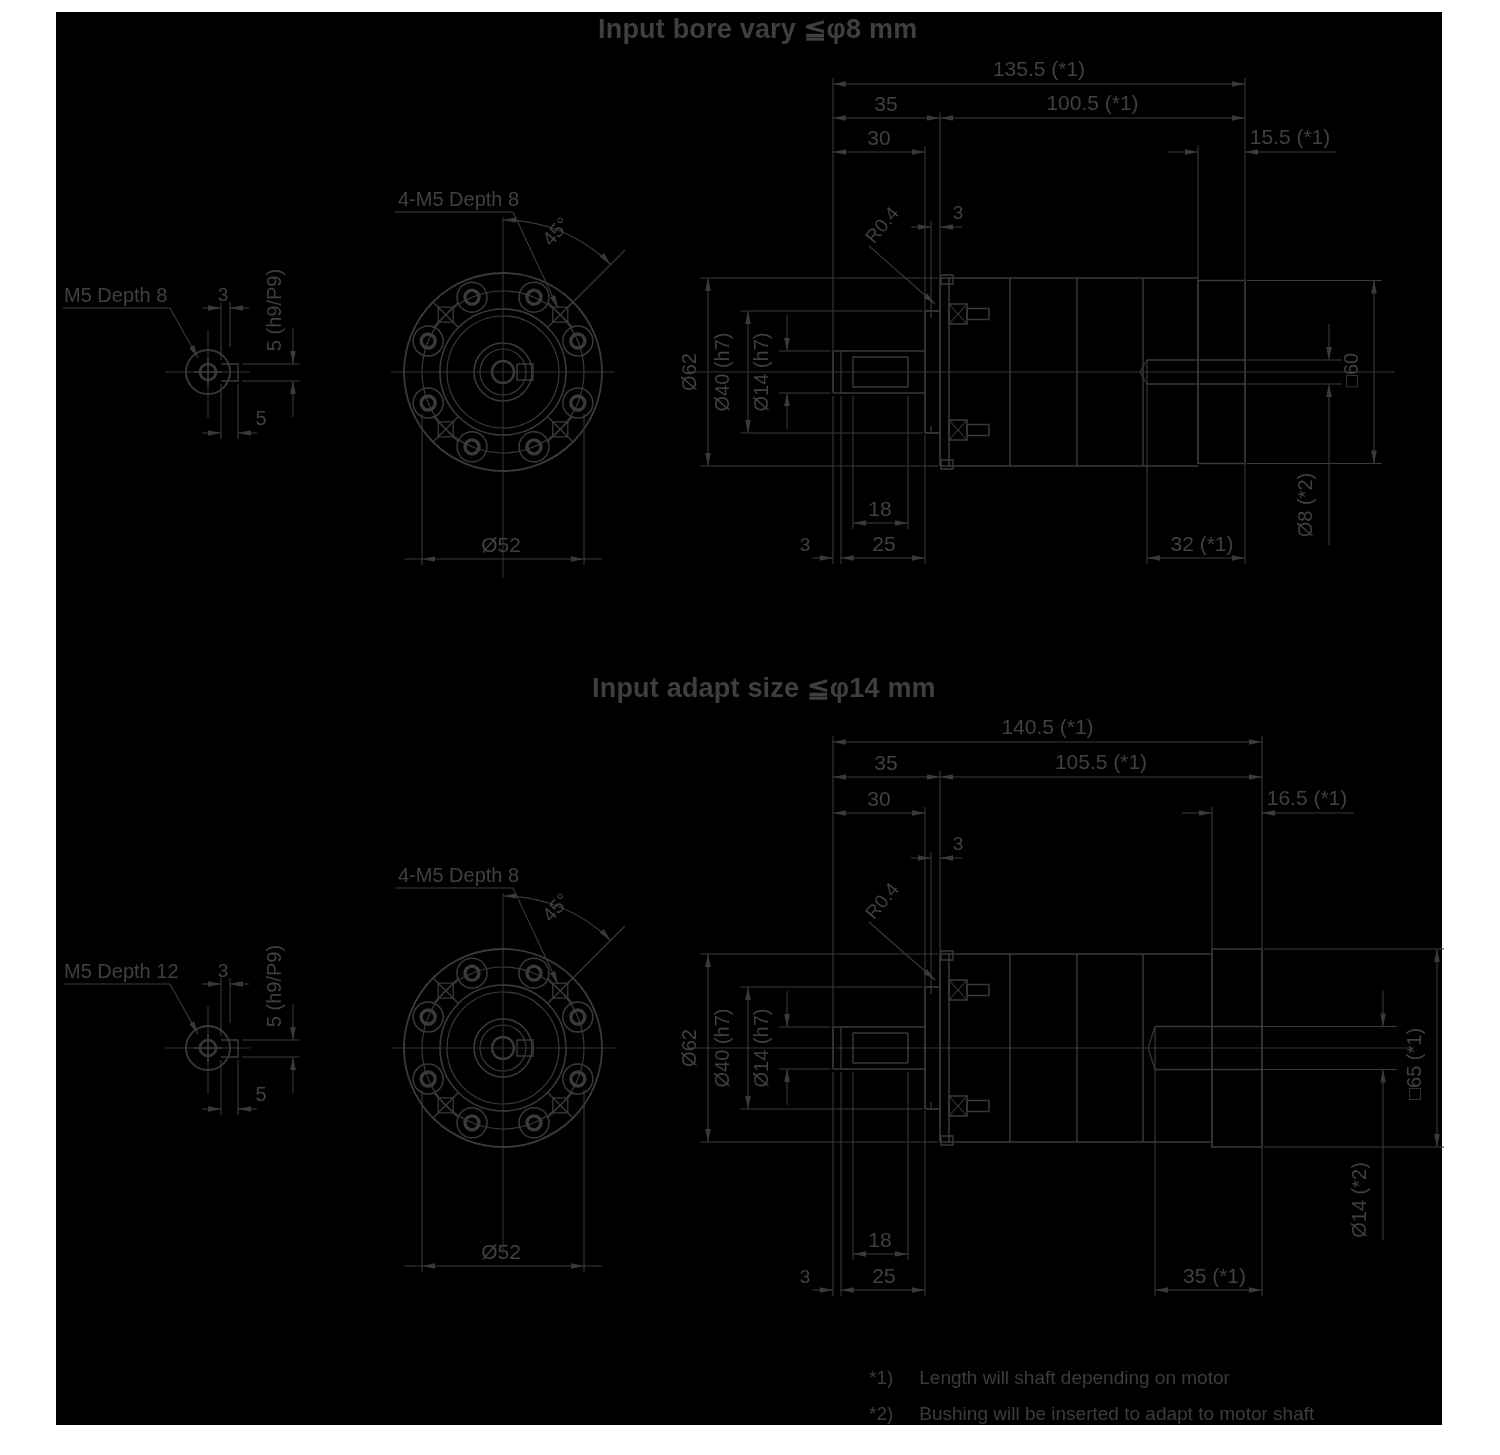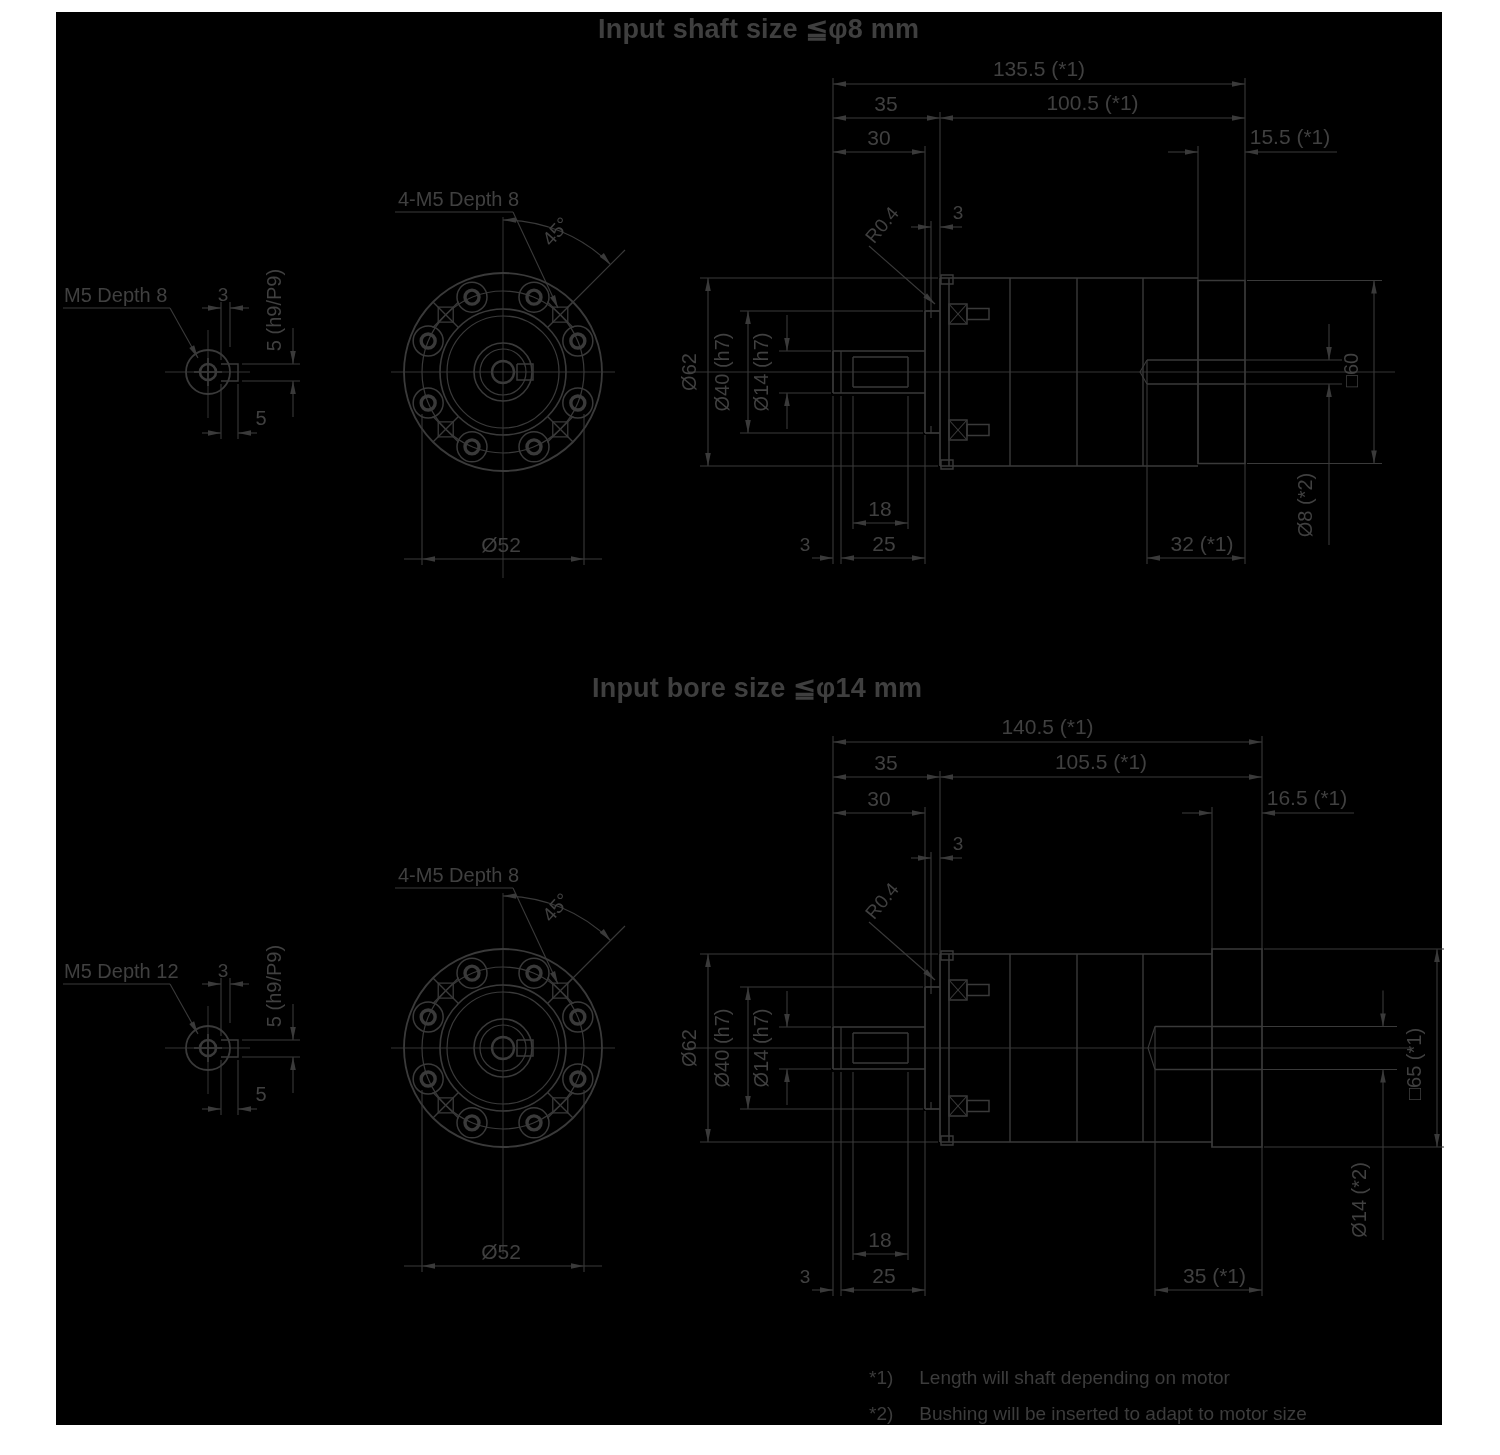--- a/index.html
+++ b/index.html
@@ -13,22 +13,22 @@
   .t2{left:592px;top:672px;}
   .footnote{position:absolute;left:869px;font-size:19px;color:#3c3c3c;display:flex;gap:26px;white-space:nowrap;}
   .f1{top:1367px;}
   .f2{top:1403px;}
 </style>
 </head>
 <body>
 
 <div class="canvas"></div>
 
-<div class="title t1">Input shaft size ≦φ8 mm</div>
-<div class="title t2">Input bore size ≦φ14 mm</div>
+<div class="title t1">Input bore vary ≦φ8 mm</div>
+<div class="title t2">Input adapt size ≦φ14 mm</div>
 
 <svg id="dwg" width="1500" height="1455" viewBox="0 0 1500 1455">
     <g>
       <g>
         <line x1="165" y1="372" x2="250" y2="372" stroke="#3a3a3a" stroke-width="0.9"></line>
         <line x1="208" y1="330" x2="208" y2="418" stroke="#3a3a3a" stroke-width="0.9"></line>
         <circle cx="208" cy="372" r="22" fill="none" stroke="#3a3a3a" stroke-width="1.8"></circle>
         <circle cx="208" cy="372" r="8" fill="none" stroke="#3a3a3a" stroke-width="2.6"></circle>
         <line x1="194" y1="372" x2="222" y2="372" stroke="#3a3a3a" stroke-width="1.6"></line>
         <line x1="208" y1="358" x2="208" y2="386" stroke="#3a3a3a" stroke-width="1.6"></line>
@@ -461,14 +461,14 @@
       </g>
     </g>
   </svg>
 
 <div class="footnote f1">
   <span>*1)</span>
   <span>Length will shaft depending on motor</span>
 </div>
 <div class="footnote f2">
   <span>*2)</span>
-  <span>Bushing will be inserted to adapt to motor size</span>
+  <span>Bushing will be inserted to adapt to motor shaft</span>
 </div>
 
 </body></html>

